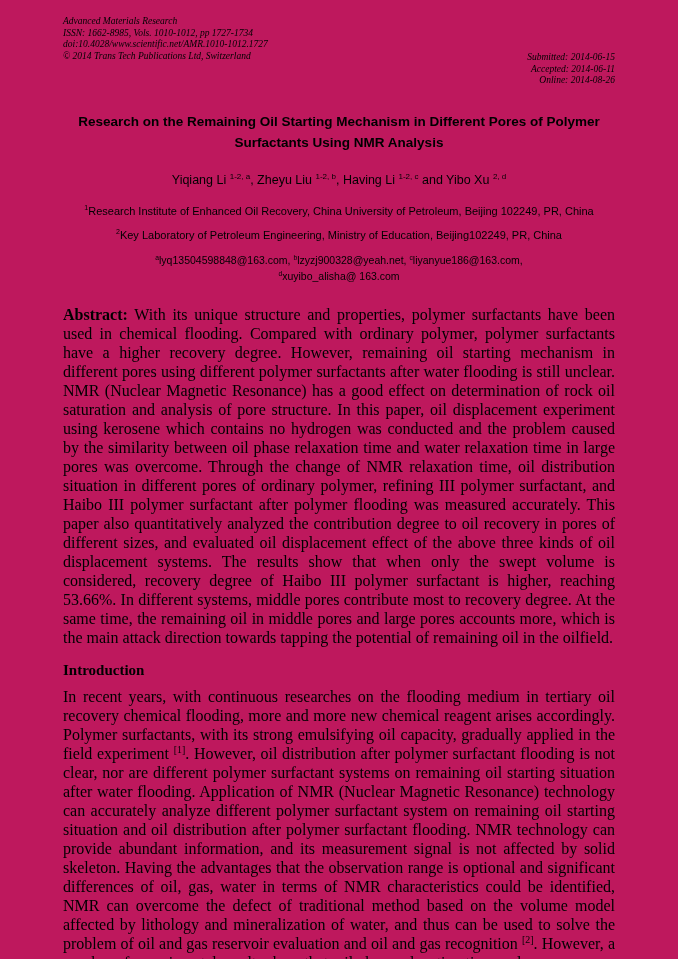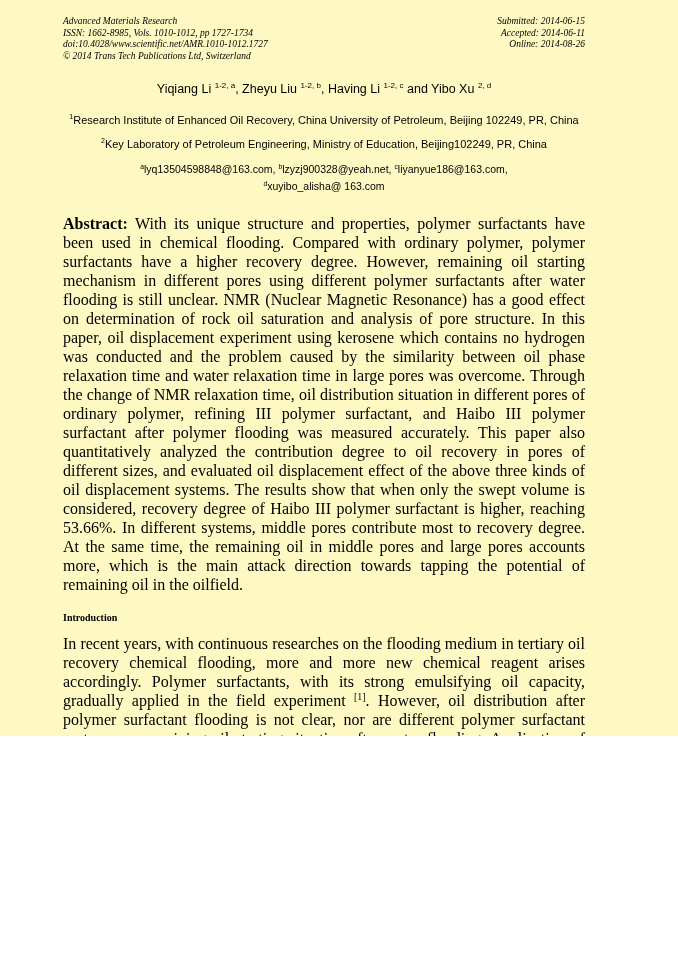--- a/index.html
+++ b/index.html
@@ -3,40 +3,40 @@
 <meta charset="utf-8">
 <style>
   html, body {
     margin: 0;
     padding: 0;
     background: #ffffff;
   }
   .page {
     position: relative;
     width: 678px;
-    height: 736px;
+    height: 959px;
     margin: 0 auto;
-    background: #fef9c3;
+    background: #be185d;
     box-sizing: border-box;
-    padding: 16px 93px 0 63px;
+    padding: 16px 63px 0 63px;
     color: #000000;
     font-family: "Liberation Serif", "DejaVu Serif", serif;
     overflow: hidden;
   }
   
   .page-header {
     display: flex;
     justify-content: space-between;
     align-items: flex-start;
     font-style: italic;
     font-size: 9.5px;
     line-height: 11.5px;
   }
   .header-left { text-align: left; }
-  .header-right { text-align: right; }
+  .header-right { text-align: right; margin-top: 36px; }
 
   
   .title {
     font-family: "Liberation Sans", "DejaVu Sans", sans-serif;
     font-size: 13.5px;
     font-weight: bold;
     text-align: center;
     line-height: 21px;
     margin: 24px 6px 0 6px;
   }
@@ -80,21 +80,21 @@
   
   .body-text {
     font-size: 16px;
     line-height: 19px;
     text-align: justify;
     margin: 0;
     font-family: Liberation Serif, serif;
   }
   .abstract { margin-top: 20px; }
   .section-heading {
-    font-size: 10px;
+    font-size: 15px;
     font-weight: bold;
     margin: 14px 0 0 0;
     line-height: 19px;
   }
   .intro-paragraph { margin-top: 7px; }
   .ref { font-size: 62%; }
 </style>
 </head>
 <body>
 
@@ -107,20 +107,21 @@
       <div>doi:10.4028/www.scientific.net/AMR.1010-1012.1727</div>
       <div>© 2014 Trans Tech Publications Ltd, Switzerland</div>
     </div>
     <div class="header-right">
       <div>Submitted: 2014-06-15</div>
       <div>Accepted: 2014-06-11</div>
       <div>Online: 2014-08-26</div>
     </div>
   </header>
 
+  <h1 class="title">Research on the Remaining Oil Starting Mechanism in Different Pores of Polymer Surfactants Using NMR Analysis</h1>
 
   <p class="authors"><span>Yiqiang Li </span><sup>1-2, a</sup><span>, </span><span>Zheyu Liu </span><sup>1-2, b</sup><span>, </span><span>Having Li </span><sup>1-2, c</sup><span> and </span><span>Yibo Xu </span><sup>2, d</sup></p>
 
   <p class="affiliation first"><sup>1</sup><span>Research Institute of Enhanced Oil Recovery, China University of Petroleum, Beijing 102249, PR, China</span></p>
 
   <p class="affiliation second"><sup>2</sup><span>Key Laboratory of Petroleum Engineering, Ministry of Education, Beijing102249, PR, China</span></p>
 
   <div class="emails">
     <div><sup>a</sup><span>lyq13504598848@163.com, </span><sup>b</sup><span>lzyzj900328@yeah.net, </span><sup>c</sup><span>liyanyue186@163.com,</span></div>
     <div><sup>d</sup><span>xuyibo_alisha@ 163.com</span></div>

